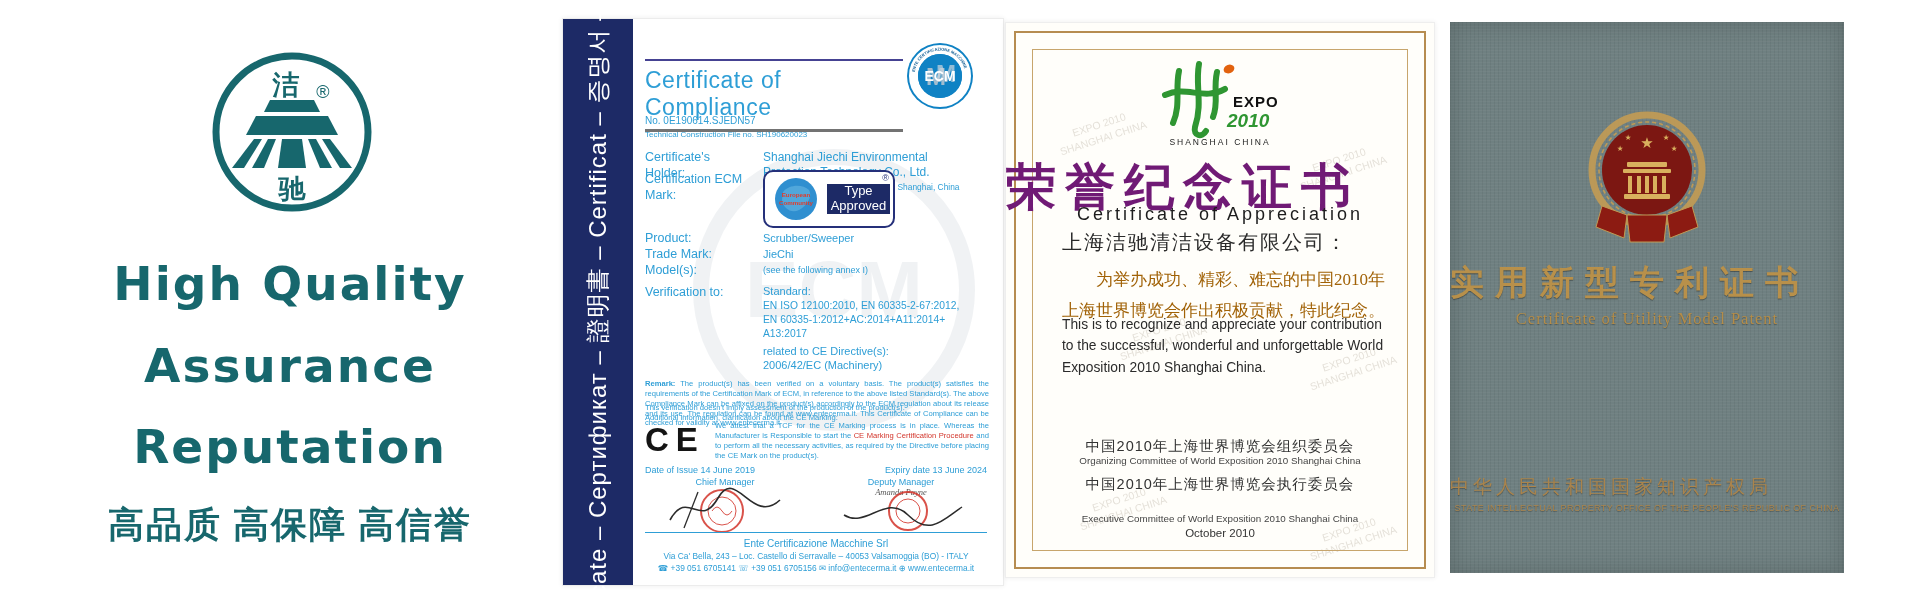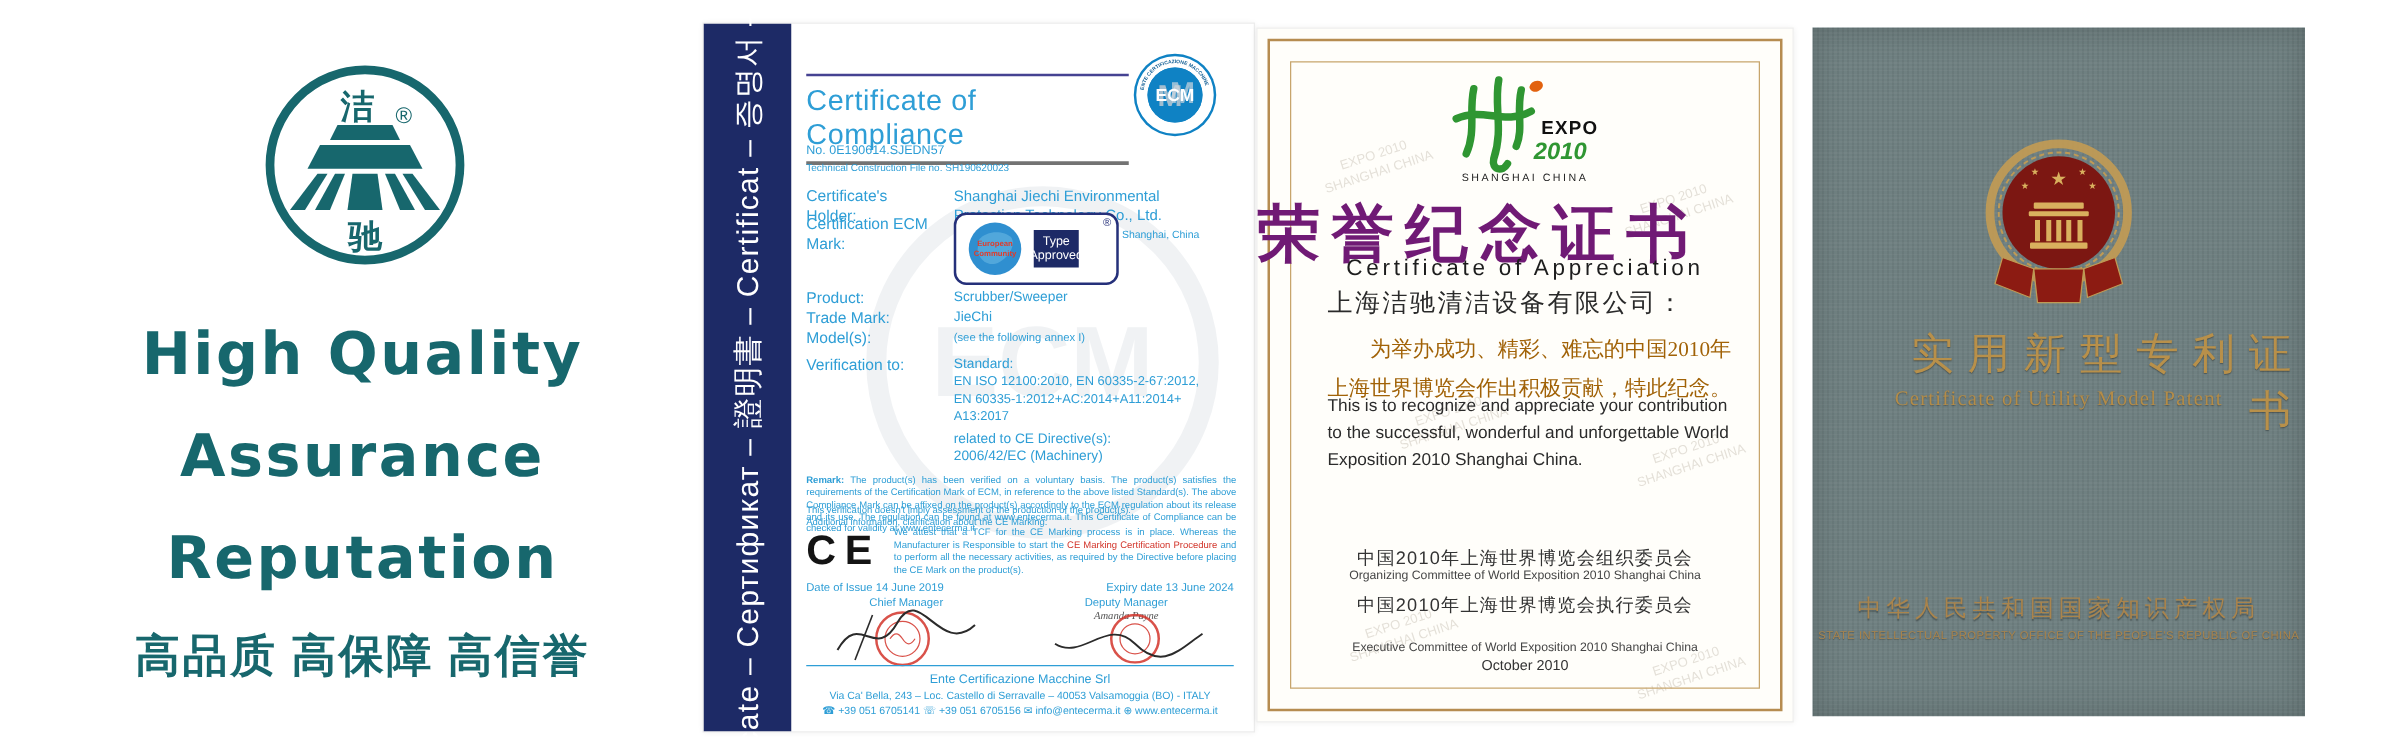--- a/index.html
+++ b/index.html
@@ -35,22 +35,22 @@
   .ecm-certno{left:82px;top:96px;font-size:10px;}
   .ecm-tcf{left:82px;top:111px;font-size:8px;}
   .lbl{font-size:12.5px;line-height:1.25;}
   .holder-l{left:82px;top:131px;}
   .holder-v{left:200px;top:131px;font-size:12px;line-height:1.25;}
   .holder-a{left:200px;top:163px;font-size:8.4px;}
   .mark-l{left:82px;top:153px;}
   .mark-badge{position:absolute;left:200px;top:151px;width:128px;height:54px;
               border:2px solid #25307a;border-radius:10px;background:#fff;}
   .mark-reg{position:absolute;right:4px;top:1px;font-size:9px;color:#25307a;}
-  .ta-box{position:absolute;left:62px;top:12px;width:36px;height:30px;background:#1d2a66;color:#fff;
-          font-size:10px;display:flex;align-items:center;justify-content:center;text-align:center;line-height:1.15;}
+  .ta-box{position:absolute;left:62px;top:12px;width:63px;height:30px;background:#1d2a66;color:#fff;
+          font-size:13px;display:flex;align-items:center;justify-content:center;text-align:center;line-height:1.15;}
   .prod-l{left:82px;top:212px;}  .prod-v{left:200px;top:213px;font-size:11px;}
   .tm-l{left:82px;top:228px;}    .tm-v{left:200px;top:229px;font-size:11px;}
   .mod-l{left:82px;top:244px;}   .mod-v{left:200px;top:246px;font-size:9px;}
   .ver-l{left:82px;top:266px;}
   .std-h{left:200px;top:266px;font-size:11px;}
   .std-v{left:200px;top:280px;font-size:10.3px;line-height:1.35;}
   .dir-h{left:200px;top:326px;font-size:11px;}
   .dir-v{left:200px;top:340px;font-size:11px;}
   .remark{left:82px;right:14px;top:360px;font-size:7.6px;line-height:1.3;text-align:justify;}
   .note{left:82px;top:384px;font-size:7.6px;}
@@ -93,27 +93,27 @@
   .org-en{font-size:9.8px;color:#454545;}
   .o1c{top:414px;} .o1e{top:432px;} .o2c{top:452px;} .o2e{top:470px;margin-top:20px;}
   .dt-c{top:489px;font-size:11.5px;color:#333;} .dt-e{top:504px;font-size:11.5px;color:#333;}
 
   
   .patent{position:absolute;left:1450px;top:22px;width:394px;height:551px;background:#6f8081;
           background-image:repeating-linear-gradient(0deg,rgba(255,255,255,.035) 0 1px,transparent 1px 3px),
                            repeating-linear-gradient(90deg,rgba(0,0,0,.05) 0 1px,transparent 1px 4px);
           box-shadow:inset 0 0 24px rgba(0,0,0,.18);}
   .pat-emblem{position:absolute;left:50%;top:88px;transform:translateX(-50%);}
-  .pat-title-cn{position:absolute;left:0;right:0;top:238px;text-align:right;color:#b8904a;
-                font-size:34px;font-weight:normal;letter-spacing:11px;font-family:"Liberation Serif",serif;
-                text-shadow:0 1px 1px rgba(0,0,0,.35);padding-left:37px;}
+  .pat-title-cn{position:absolute;left:0;right:0;top:238px;text-align:left;color:#b8904a;
+                font-size:34px;font-weight:bold;letter-spacing:11px;font-family:"Liberation Serif",serif;
+                text-shadow:0 1px 1px rgba(0,0,0,.35);}
   .pat-title-en{position:absolute;left:0;right:0;top:287px;text-align:center;color:#b48c48;
                 font-size:16.5px;font-weight:normal;letter-spacing:1px;font-family:"Liberation Serif",serif;
                 text-shadow:0 1px 1px rgba(0,0,0,.3);}
-  .pat-office-cn{position:absolute;left:0;right:0;top:452px;text-align:center;color:#aa844c;
+  .pat-office-cn{position:absolute;left:0;right:0;top:452px;text-align:left;color:#aa844c;
                  font-size:19px;letter-spacing:4px;text-shadow:0 1px 1px rgba(0,0,0,.3);}
   .pat-office-en{position:absolute;left:0;right:0;top:481px;text-align:center;color:#aa844c;
                  font-size:9px;letter-spacing:.4px;text-shadow:0 1px 1px rgba(0,0,0,.3);}
 </style>
 </head>
 <body>
 
 <div class="banner">
 
   <svg class="brand-logo" viewBox="0 0 164 164">

